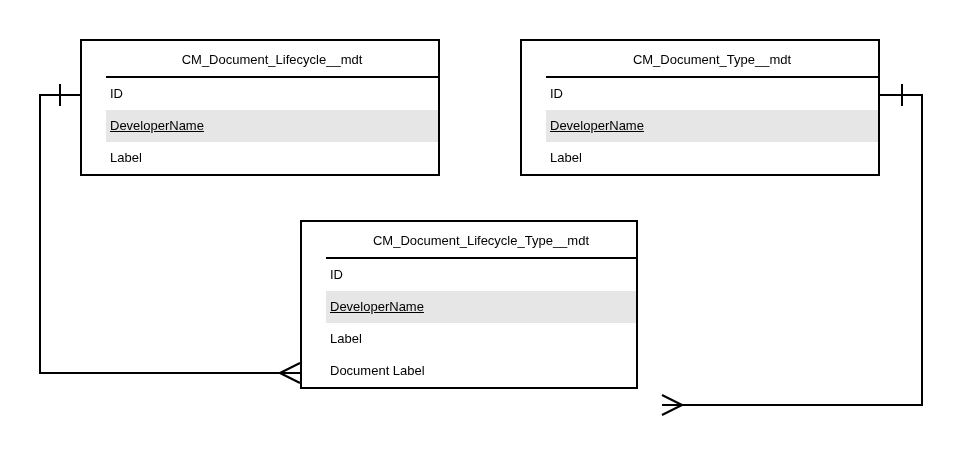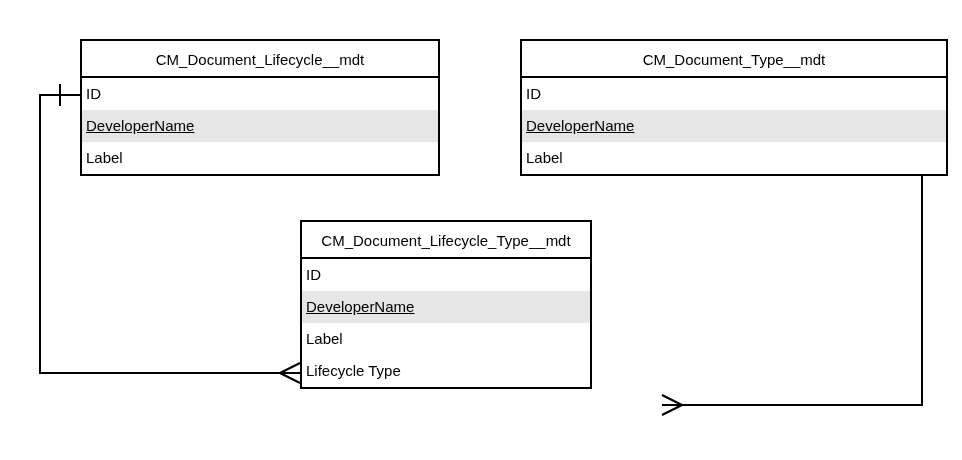--- a/index.html
+++ b/index.html
@@ -23,41 +23,42 @@
     position: absolute;
     left: 0; top: 0;
     width: 962px; height: 460px;
     pointer-events: none;
   }
   .connectors path { pointer-events: stroke; }
   .er-table {
     position: absolute;
     border: 2px solid var(--stroke);
     background: var(--background);
-    font-size: 15px;
+    font-size: 13px;
+    padding-left: 24px;
   }
   .er-title {
     height: 37px;
     line-height: 37px;
     text-align: center;
     border-bottom: 2px solid var(--stroke);
     white-space: nowrap;
     overflow: hidden;
   }
   .er-row {
     height: 32px;
     line-height: 32px;
     padding-left: 4px;
     white-space: nowrap;
     overflow: hidden;
   }
   .er-row.alt { background: var(--row-alt); text-decoration: underline; }
   #t-lifecycle { left: 80px;  top: 39px;  width: 360px; }
-  #t-doctype   { left: 520px; top: 39px;  width: 428px; }
-  #t-junction  { left: 300px; top: 220px; width: 292px; }
+  #t-doctype   { left: 520px; top: 39px;  width: 360px; }
+  #t-junction  { left: 300px; top: 220px; width: 338px; }
 </style>
 </head>
 <body>
 
 <div class="canvas">
 
   <svg class="connectors" width="962" height="460" viewBox="0 0 962 460" xmlns="http://www.w3.org/2000/svg">
 
     <g>
       <path d="M 80 95 L 40 95 L 40 373 L 280 373 L 300 373" fill="none" style="stroke:var(--stroke,#000)" stroke-width="2"></path>
@@ -84,16 +85,16 @@
     <div class="er-row">ID</div>
     <div class="er-row alt">DeveloperName</div>
     <div class="er-row">Label</div>
   </div>
 
   <div class="er-table" id="t-junction">
     <div class="er-title">CM_Document_Lifecycle_Type__mdt</div>
     <div class="er-row">ID</div>
     <div class="er-row alt">DeveloperName</div>
     <div class="er-row">Label</div>
-    <div class="er-row">Lifecycle Type</div>
+    <div class="er-row">Document Label</div>
   </div>
 
 </div>
 
 </body></html>

